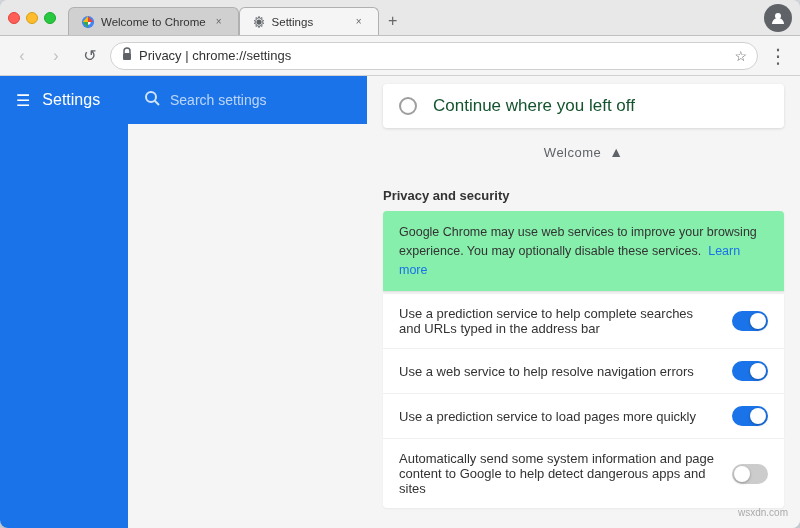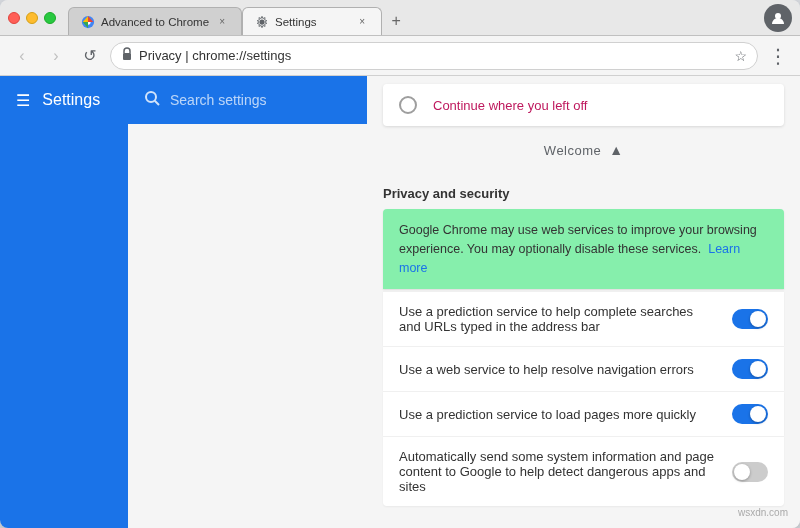--- a/index.html
+++ b/index.html
@@ -52,21 +52,21 @@
     .search-input { background: transparent; border: none; outline: none; color: white; font-size: 14px; flex: 1; }
     .search-input::placeholder { color: rgba(255,255,255,0.7); }
 
     .settings-body { padding: 0 0 20px 0; }
 
     
     .startup-card { background: white; margin: 0 16px; border-radius: 4px; box-shadow: 0 1px 3px rgba(0,0,0,0.12); padding: 0; overflow: hidden; }
     .radio-option { display: flex; align-items: center; padding: 12px 16px; gap: 16px; border-bottom: 1px solid #f0f0f0; }
     .radio-option:last-child { border-bottom: none; }
     .radio-circle { width: 18px; height: 18px; border-radius: 50%; border: 2px solid #9e9e9e; flex-shrink: 0; cursor: pointer; }
-    .radio-label { font-size: 13px; color: #be185d; }
+    .radio-label { font-size: 17px; color: #14532d; }
 
     
     .advanced-row { display: flex; align-items: center; justify-content: center; gap: 8px; padding: 16px; cursor: pointer; }
     .advanced-label { font-size: 13px; color: #5f6368; font-weight: 500; letter-spacing: 0.5px; }
     .advanced-arrow { font-size: 14px; color: #5f6368; }
 
     
     .section-title { font-size: 13px; font-weight: 700; color: #333; padding: 12px 16px 8px 16px; }
     .privacy-info { background: #86efac; margin: 0 16px 2px 16px; border-radius: 4px 4px 0 0; padding: 12px 16px; box-shadow: 0 1px 2px rgba(0,0,0,0.1); font-size: 12.5px; color: #333; line-height: 1.5; }
     .learn-more { color: #1a73e8; text-decoration: none; cursor: pointer; }
@@ -109,21 +109,21 @@
       <div class="tab">
         <div class="tab-favicon">
           <svg viewBox="0 0 16 16" xmlns="http://www.w3.org/2000/svg">
             <circle cx="8" cy="8" r="7" fill="#4285f4"></circle>
             <circle cx="8" cy="8" r="3" fill="white"></circle>
             <path d="M8 1 L14 8 L8 8" fill="#ea4335"></path>
             <path d="M8 1 L2 8 L8 8" fill="#fbbc05"></path>
             <path d="M2 8 L8 15 L8 8" fill="#34a853"></path>
           </svg>
         </div>
-        <span class="tab-label">Advanced to Chrome</span>
+        <span class="tab-label">Welcome to Chrome</span>
         <span class="tab-close">×</span>
       </div>
 
       <div class="tab active">
         <div class="tab-favicon">
           <svg viewBox="0 0 16 16" xmlns="http://www.w3.org/2000/svg">
             <circle cx="8" cy="8" r="3" fill="#5f6368"></circle>
             <path d="M8 1.5 L9 4 L11.5 3 L11 5.5 L13.5 6.5 L11.5 8 L13.5 9.5 L11 10.5 L11.5 13 L9 12 L8 14.5 L7 12 L4.5 13 L5 10.5 L2.5 9.5 L4.5 8 L2.5 6.5 L5 5.5 L4.5 3 L7 4 Z" fill="none" stroke="#5f6368" stroke-width="1"></path>
           </svg>
         </div>

